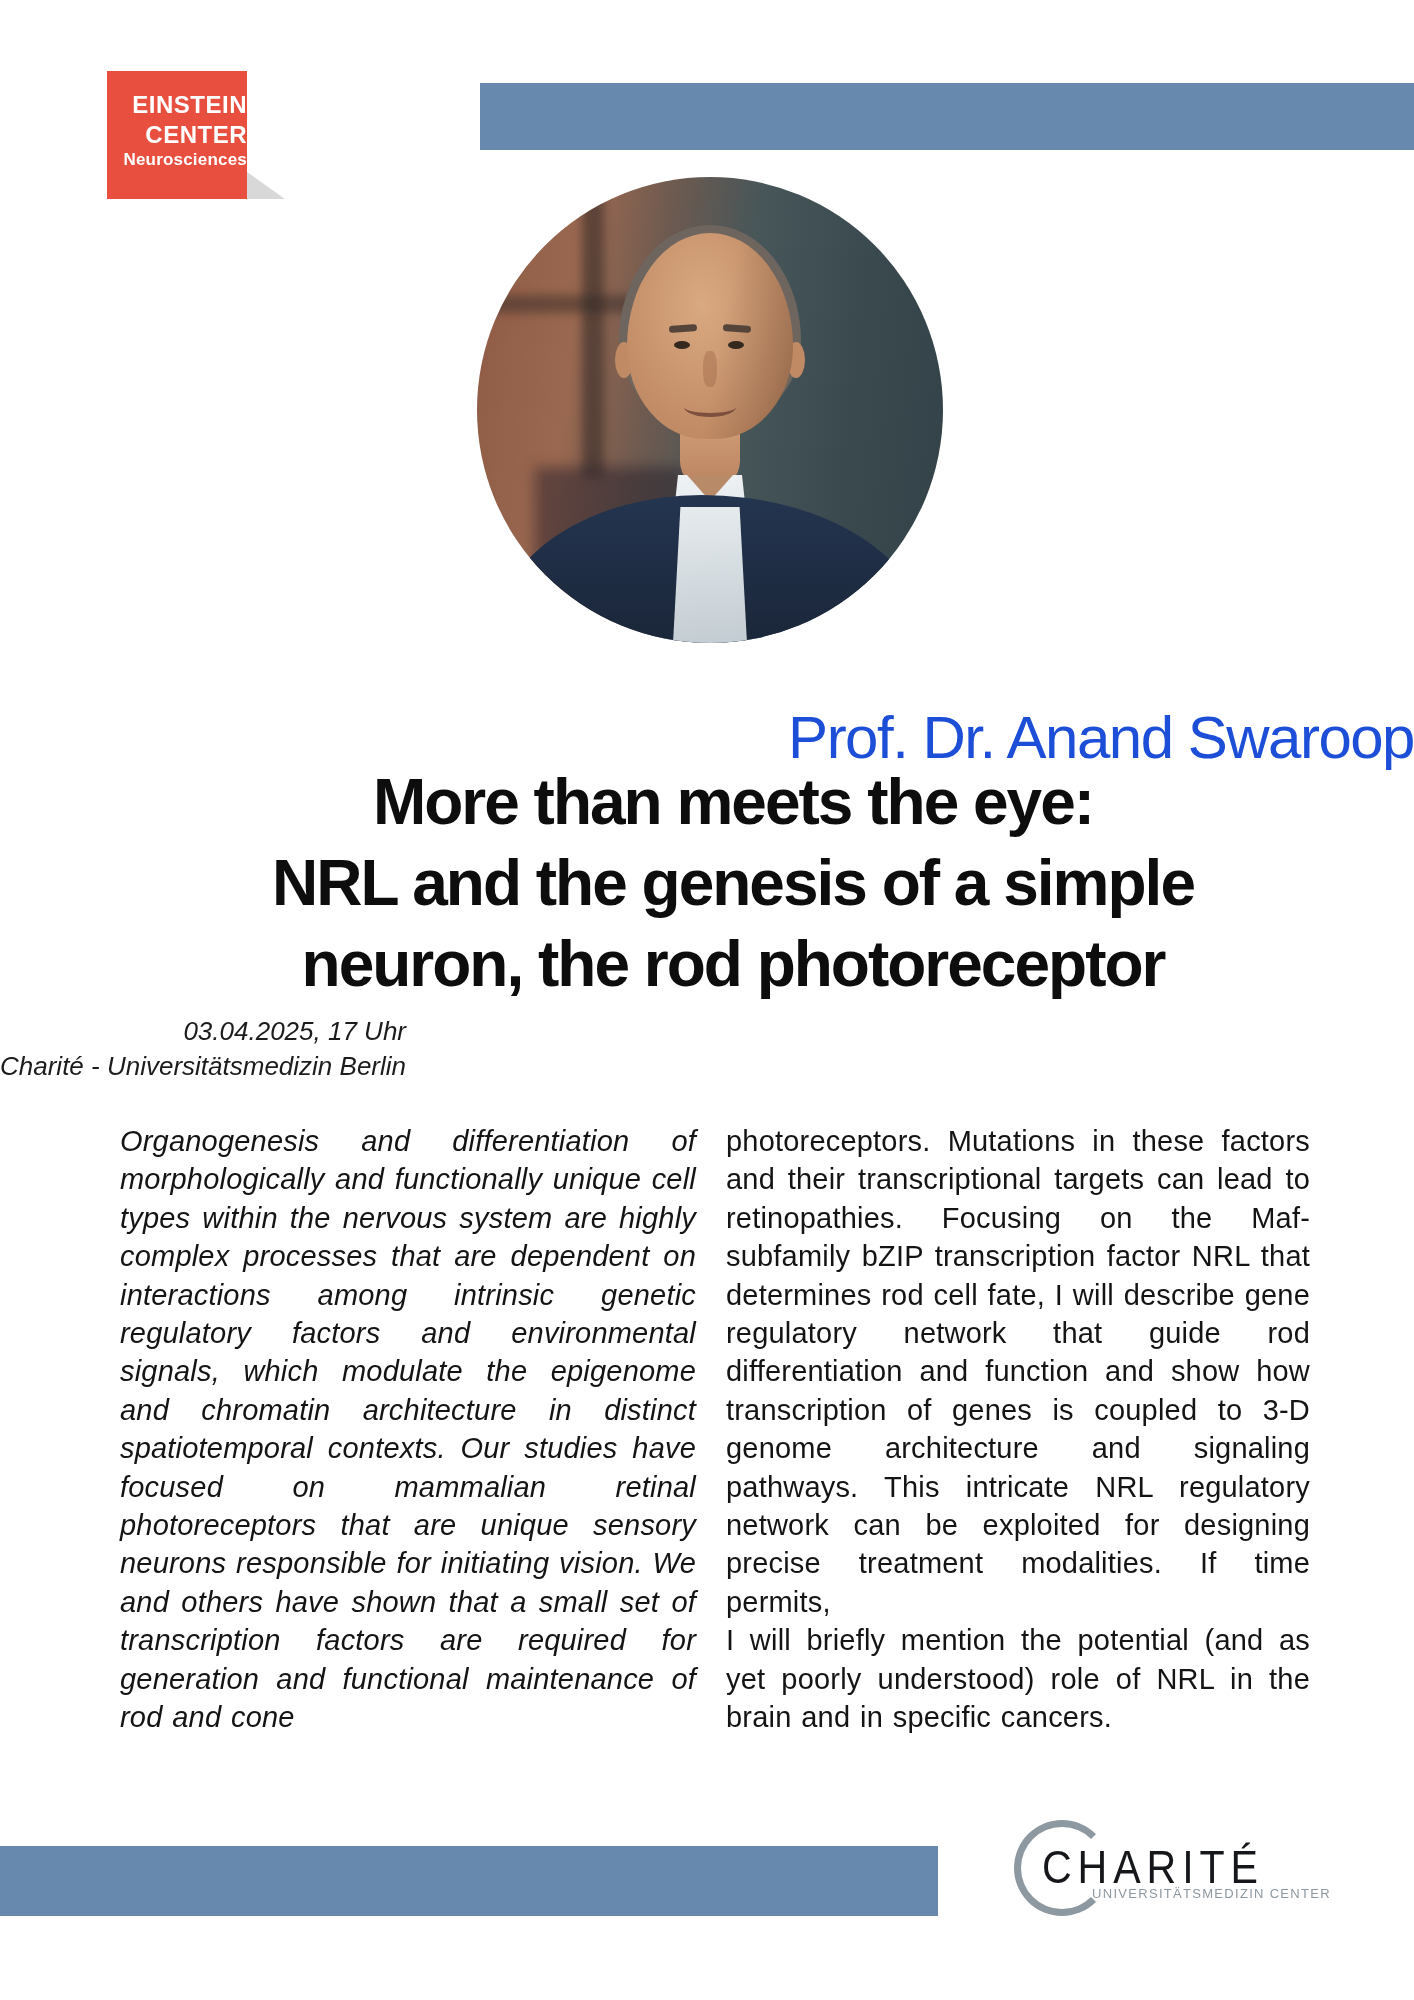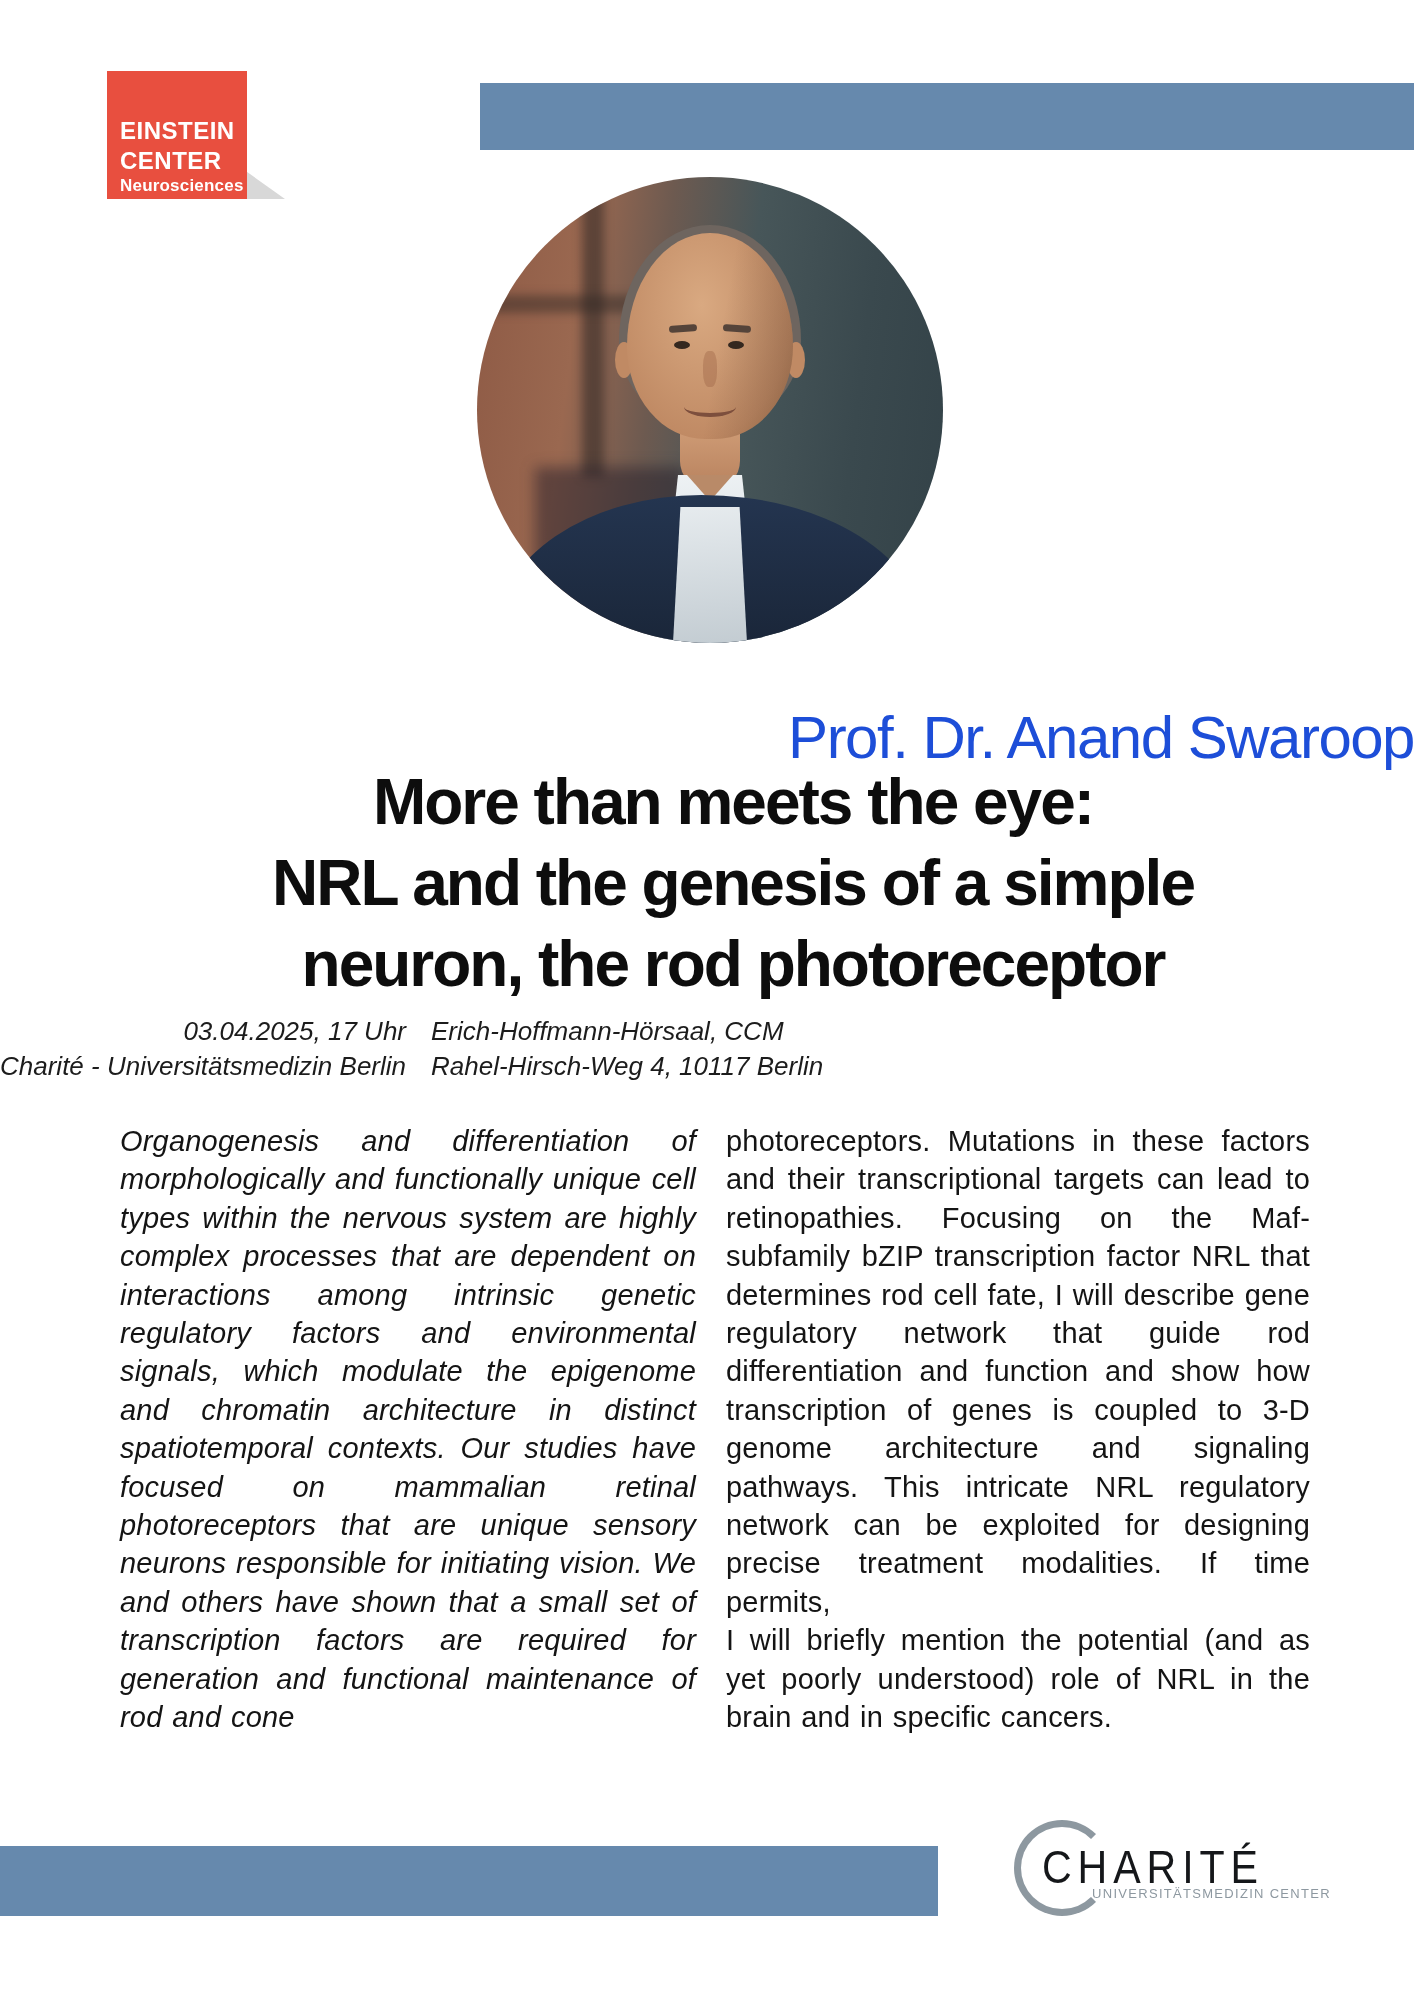--- a/index.html
+++ b/index.html
@@ -12,21 +12,22 @@
   .top-bar { position:absolute; left:480px; top:83px; width:934px; height:67px; background:#6689ad; }
 
   
   .einstein-fold {
     position:absolute; left:233px; top:162px; width:52px; height:37px;
     background:#d8d8d8; clip-path:polygon(0 0, 100% 100%, 0 100%); z-index:1;
   }
   .einstein-logo {
     position:absolute; left:107px; top:71px; width:140px; height:128px;
     background:#e84f3f; color:#fff; z-index:2; box-sizing:border-box;
-    padding:45px 0 0 13px;
+    padding:19px 0 0 13px;
+    text-align:right;
   }
   .einstein-l1, .einstein-l2 { font-size:24px; font-weight:bold; line-height:30px; letter-spacing:0.5px; }
   .einstein-l3 { font-size:17px; font-weight:bold; letter-spacing:0.2px; }
 
   
   .portrait {
     position:absolute; left:477px; top:177px; width:466px; height:466px;
     border-radius:50%; overflow:hidden;
     background:linear-gradient(97deg,#8e5a45 0%,#9a6850 22%,#6d5a50 38%,#475659 55%,#3a494e 78%,#334248 100%);
   }
@@ -152,24 +153,20 @@
     <span>More than meets the eye:</span><br>
     <span>NRL and the genesis of a simple</span><br>
     <span>neuron, the rod photoreceptor</span>
   </h2>
 
   <div class="event-info">
     <div class="event-left">
       <div>03.04.2025, 17 Uhr</div>
       <div>Charité - Universitätsmedizin Berlin</div>
     </div>
-    <div class="event-right">
-      <div>Erich-Hoffmann-Hörsaal, CCM</div>
-      <div>Rahel-Hirsch-Weg 4, 10117 Berlin</div>
-    </div>
   </div>
 
   <div class="abstract-col abstract-left">Organogenesis and differentiation of morphologically and functionally unique cell types within the nervous system are highly complex processes that are dependent on interactions among intrinsic genetic regulatory factors and environmental signals, which modulate the epigenome and chromatin architecture in distinct spatiotemporal contexts. Our studies have focused on mammalian retinal photoreceptors that are unique sensory neurons responsible for initiating vision. We and others have shown that a small set of transcription factors are required for generation and functional maintenance of rod and cone</div>
 
   <div class="abstract-col abstract-right">
     <p>photoreceptors. Mutations in these factors and their transcriptional targets can lead to retinopathies. Focusing on the Maf-subfamily bZIP transcription factor NRL that determines rod cell fate, I will describe gene regulatory network that guide rod differentiation and function and show how transcription of genes is coupled to 3-D genome architecture and signaling pathways. This intricate NRL regulatory network can be exploited for designing precise treatment modalities. If time permits,</p>
     <p>I will briefly mention the potential (and as yet poorly understood) role of NRL in the brain and in specific cancers.</p>
   </div>
 
   <div class="bottom-bar"></div>

